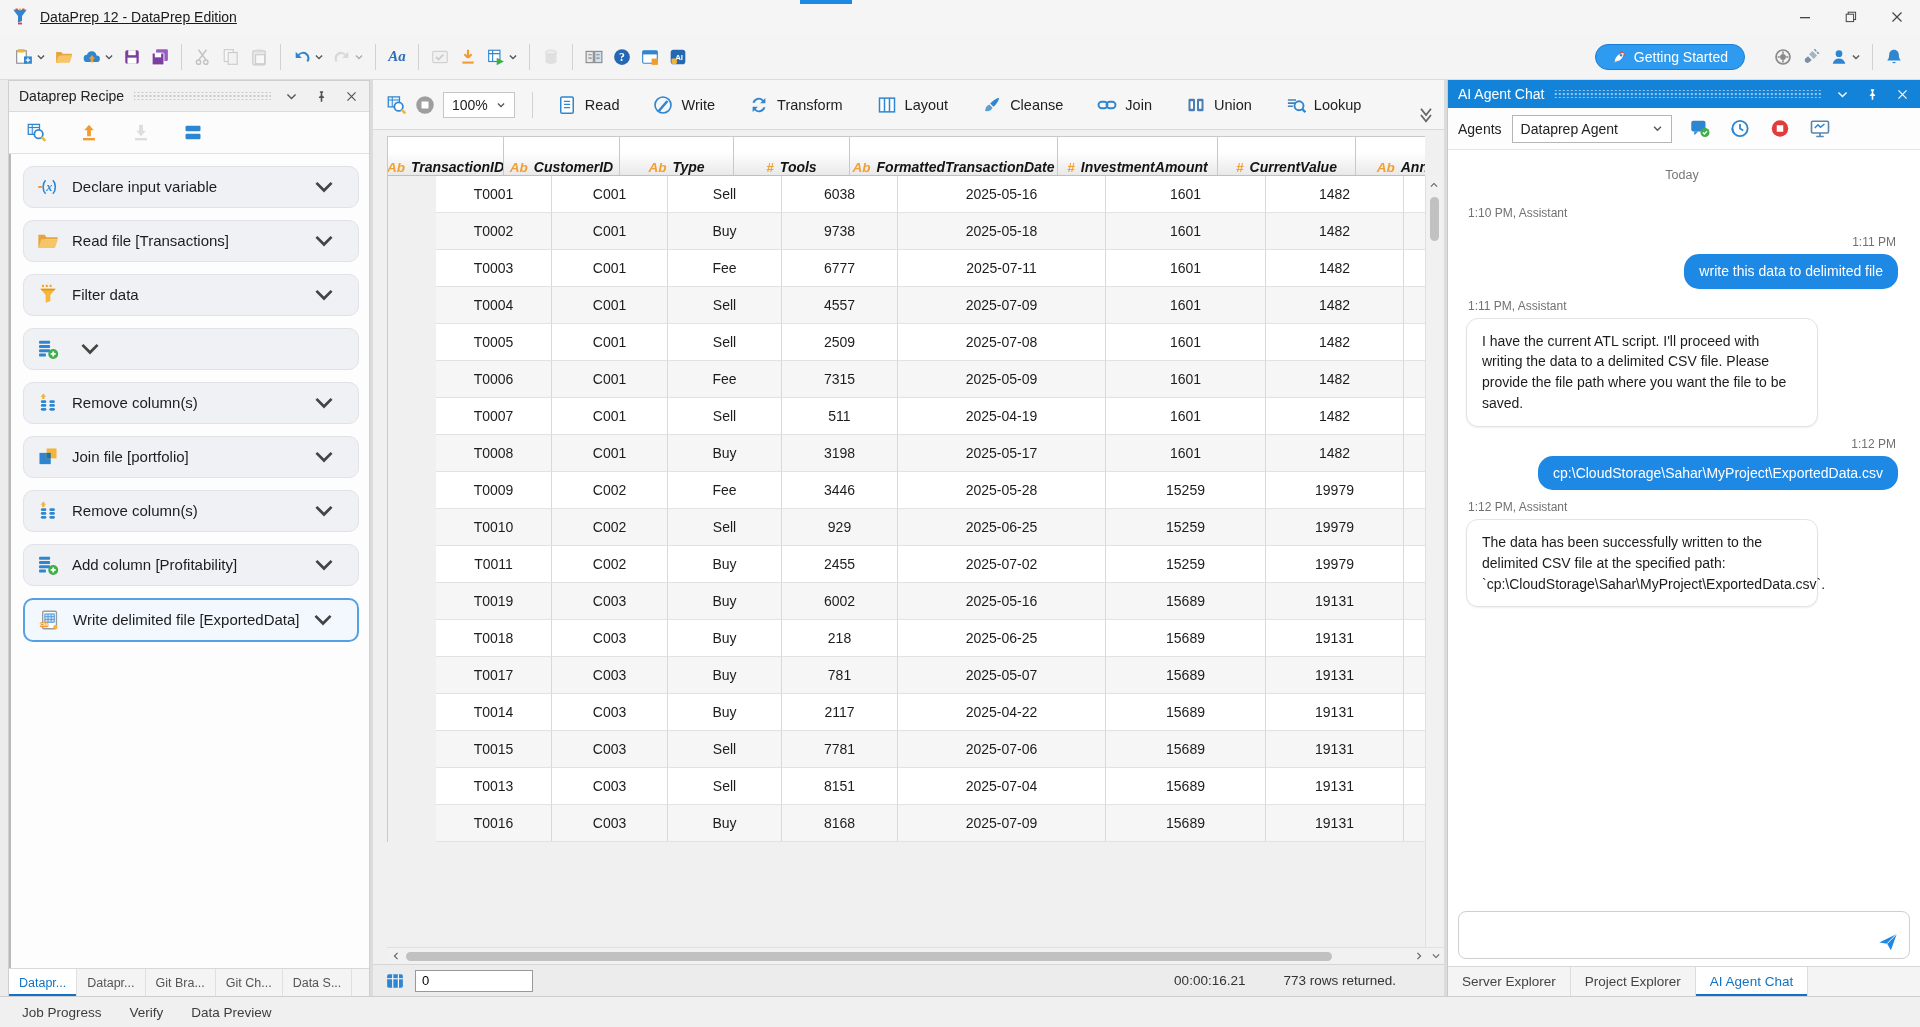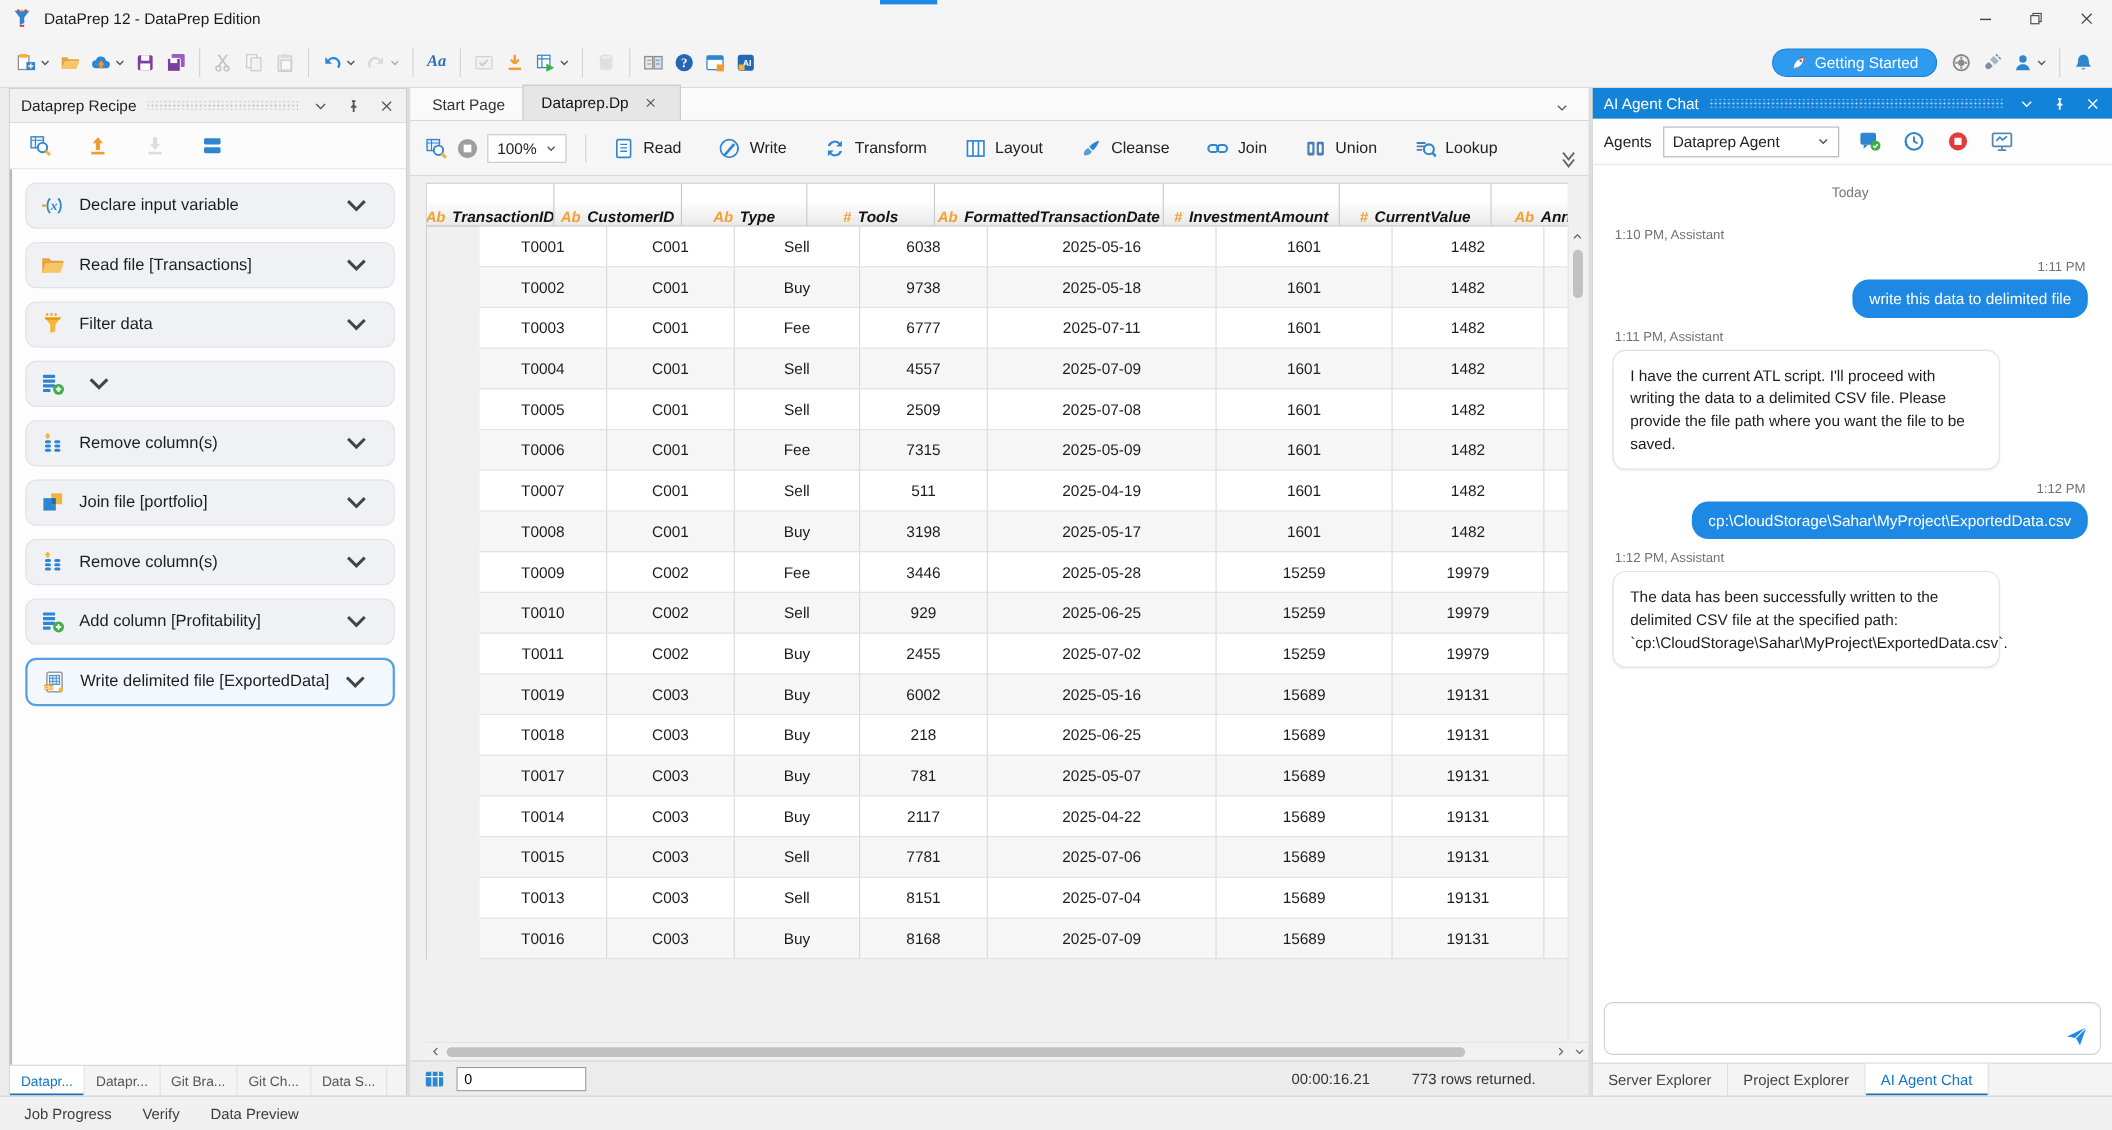--- a/index.html
+++ b/index.html
@@ -6,41 +6,41 @@
   html,body { width:1920px; height:1027px; overflow:hidden; }
   body {
     font-family: "Liberation Sans", "DejaVu Sans", sans-serif;
     background:#e8e8e8; color:#1c1c1c; font-size:14px;
     -webkit-font-smoothing: antialiased;
   }
   .app { width:1920px; height:1027px; display:flex; flex-direction:column; position:relative; background:#f2f2f2; }
   .top-accent { position:absolute; left:800px; top:0; width:52px; height:4px; background:#1e88e5; z-index:10; }
 
   
-  .titlebar { height:34px; background:#f5f5f5; display:flex; align-items:center; padding-left:10px; flex-shrink:0; }
+  .titlebar { height:34px; background:#f5f5f5; display:flex; align-items:center; padding-left:10px; flex-shrink:0;text-decoration:underline; }
   .app-icon { width:18px; height:18px; margin-right:10px; display:inline-flex; }
   .title-text { font-size:14px; color:#1a1a1a; }
   .win-controls { margin-left:auto; display:flex; height:100%; }
   .win-btn { width:46px; height:100%; display:flex; align-items:center; justify-content:center; cursor:default; }
 
   
   .menubar { height:32px; background:#f7f7f7; display:flex; align-items:center; padding-left:6px; flex-shrink:0; }
   .menu-item { padding:5px 15px; font-size:15px; color:#1a1a1a; border:1px solid transparent; }
   .menu-item.highlighted { border:1px solid #a6a6a6; background:#fcfcfc; }
 
   
   .toolbar { height:46px; background:#f4f4f4; border-bottom:1px solid #dcdcdc; display:flex; align-items:center; padding:0 12px 0 10px; flex-shrink:0; }
   .tb-item { display:flex; align-items:center; padding:4px 3px; margin:0 1px; border-radius:3px; }
   .tb-item.disabled { opacity:.45; }
   .tb-sep { width:1px; height:26px; background:#d2d2d2; margin:0 7px; }
   .ic { display:inline-flex; align-items:center; justify-content:center; width:20px; height:20px; }
   .ic svg { width:18px; height:18px; }
   .chev { display:inline-flex; margin-left:2px; color:#555; }
   .chev svg { width:10px; height:10px; }
-  .tb-right { margin-left:auto; display:flex; align-items:center; gap:8px;text-align:center; }
+  .tb-right { margin-left:auto; display:flex; align-items:center; gap:24px;text-align:center; }
   .getting-started { display:flex; align-items:center; gap:7px; background:#2e9bf0; border:1px solid #1a7fd4; color:#fff; font-size:14px; padding:4px 16px; border-radius:14px; }
   .txt-ic { font-weight:bold; font-size:15px; color:#2e6fb8; font-style:italic; font-family:"Liberation Serif","DejaVu Serif",serif; }
 
   
   .workspace { flex:1; display:flex; min-height:0; padding-left:8px; background:#ececec; }
   .splitter { width:3px; background:#dcdcdc; flex-shrink:0; }
 
   
   .left-dock { width:362px; flex-shrink:0; display:flex; flex-direction:column; background:#fbfbfb; border:1px solid #cfcfcf; border-bottom:none; }
   .panel-header { height:31px; background:#f1f1f1; border-bottom:1px solid #dadada; display:flex; align-items:center; padding:0 8px 0 10px; flex-shrink:0; }
@@ -648,38 +648,20 @@
           <div class="dock-tab">Datapr...</div>
           <div class="dock-tab">Git Bra...</div>
           <div class="dock-tab">Git Ch...</div>
           <div class="dock-tab">Data S...</div>
         </div>
     </div>
 
     <div class="splitter"></div>
 
     <div class="main">
-      <div class="tabstrip" id="doc-tabs">
-        <div class="doc-tab">
-            <span>Start Page</span>
-          </div>
-          <div class="doc-tab active">
-            <span>Dataprep.Dp</span>
-            <span class="ic">
-              <svg viewBox="0 0 16 16">
-                <path d="M3 3l10 10M13 3L3 13" stroke="#555" stroke-width="1.6"></path>
-              </svg>
-            </span>
-          </div>
-          <span class="tabstrip-chev ic">
-            <svg viewBox="0 0 16 16">
-              <path d="M3 5.5l5 5 5-5" stroke="currentColor" stroke-width="1.6" fill="none"></path>
-            </svg>
-          </span>
-      </div>
       <div class="doc-toolbar">
         <span class="ic" style="margin-right:8px;">
             <svg viewBox="0 0 16 16">
               <rect x="1" y="1.5" width="9" height="8" fill="#eaf2fb" stroke="#2e86d0"></rect>
               <path d="M1 4h9M4.2 1.5v8" stroke="#2e86d0" stroke-width=".8" fill="none"></path>
               <circle cx="9.3" cy="9.3" r="3.4" fill="#fff" stroke="#2e86d0" stroke-width="1.4"></circle>
               <path d="M11.7 11.7l3 3" stroke="#f2b53a" stroke-width="2.2"></path>
             </svg>
           </span>
         <span class="ic">

